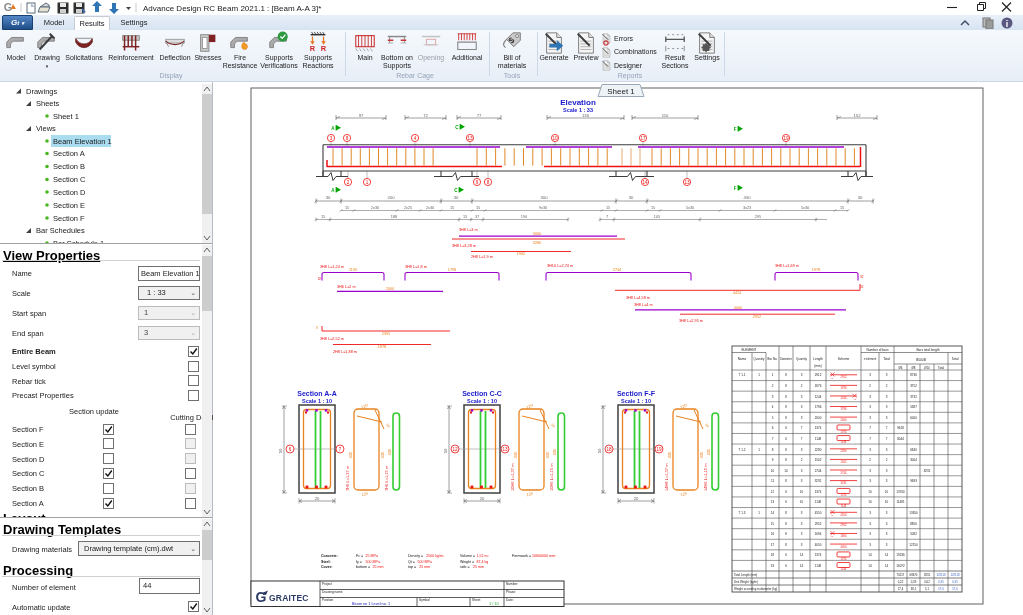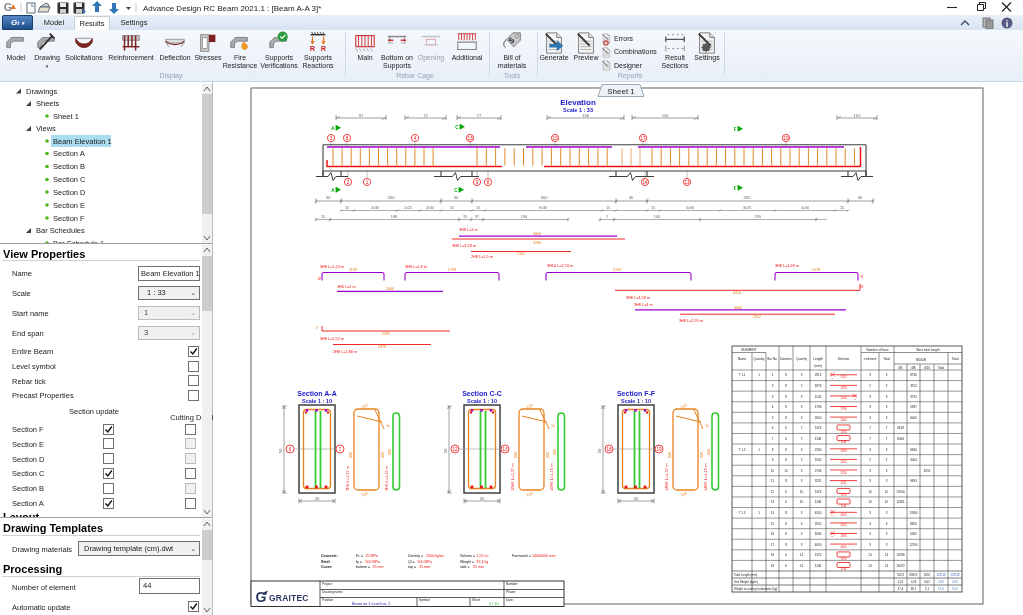--- a/index.html
+++ b/index.html
@@ -8,21 +8,21 @@
 .titlebar{left:0;top:0;width:1023px;height:15px;background:#fff;}
 .tabrow{left:0;top:15px;width:1023px;height:15px;background:linear-gradient(#e9f0f8,#d7e3f2);}
 .ribbon{left:0;top:30px;width:1023px;height:52px;background:linear-gradient(#f5f9fd,#e8eef7);border-bottom:1px solid #ccd6e4;}
 .tab{position:absolute;top:1px;height:14px;line-height:14px;font-size:7.5px;color:#1c1c1c;text-align:center;}
 .tab.active{background:#fff;border:1px solid #c6ccd4;border-bottom:none;border-radius:2px 2px 0 0;}
 .rbtn{position:absolute;top:1px;height:48px;text-align:center;font-size:7px;color:#1c1c1c;line-height:8px;}
 .rbtn .lbl{position:absolute;left:-6px;right:-6px;top:23px;}
 .grplbl{position:absolute;top:42px;font-size:7px;color:#96a3b6;text-align:center;width:120px;margin-left:-60px;}
 .gsep{position:absolute;top:2px;height:44px;width:1px;background:#cdd9e6;}
 .lp{font-size:7.5px;color:#1b1b1b;}
-.lp .hdr{font-weight:bold;font-size:11px;color:#000;}
+.lp .hdr{font-weight:bold;font-size:13px;color:#000;text-decoration:underline;}
 .cb{position:absolute;width:11px;height:11px;border:1px solid #707070;background:#fff;}
 .cb.dis{border-color:#bcbcbc;background:#f0f0f0;}
 .sb{position:absolute;width:10px;background:#f0f0f0;}
 .sbt{position:absolute;width:10px;background:#cdcdcd;}
 .ctl{position:absolute;font-size:7.5px;white-space:nowrap;overflow:hidden;}
 </style></head><body>
 <div class="abs titlebar">
     <svg class="abs" style="left:0;top:0" width="1023" height="15" viewBox="0 0 1023 15">
       <text x="8" y="11" font-size="11" fill="#8a8a8a" text-anchor="middle" font-family="&quot;Liberation Sans&quot;, sans-serif" font-weight="bold">G</text>
       <path d="M 11 9 L 16 9 L 13 4 Z" fill="#e87722"></path>
@@ -233,25 +233,25 @@
     <svg class="abs" style="left:202px;top:152px" width="10" height="8" viewBox="0 0 10 8">
       <path d="M2 2 L5 6 L8 2" stroke="#606060" fill="none"></path>
     </svg>
     <div class="abs" style="left:0;top:161px;width:212px;height:1px;background:#a0a0a0;"></div>
     <div class="abs hdr" style="left:3px;top:166px;">View Properties</div>
     <div class="abs" style="left:2px;top:178px;width:198px;height:1px;background:#d0d0d0;"></div>
     <div class="abs" style="left:12px;top:187px;white-space:nowrap;">Name</div>
     <div class="ctl" style="left:138px;top:184px;width:62px;height:15px;border:1px solid #707070;background:#fff;line-height:13px;padding-left:2px;">Beam Elevation 1</div>
     <div class="abs" style="left:12px;top:207px;white-space:nowrap;">Scale</div>
     <div class="ctl" style="left:138px;top:204px;width:62px;height:14px;border:1px solid #707070;background:#f0f0f0;line-height:12px;padding-left:8px;">1 : 33<span style="position:absolute;right:3px;top:0;color:#555;font-size:7px;">⌄</span></div>
-    <div class="abs" style="left:12px;top:227px;white-space:nowrap;">Start name</div>
+    <div class="abs" style="left:12px;top:227px;white-space:nowrap;">Start span</div>
     <div class="ctl" style="left:138px;top:224px;width:62px;height:14px;border:1px solid #bbb;background:#f0f0f0;line-height:12px;padding-left:5px;color:#444;">1<span style="position:absolute;right:3px;top:0;color:#aaa;font-size:7px;">⌄</span></div>
     <div class="abs" style="left:12px;top:247px;white-space:nowrap;">End span</div>
     <div class="ctl" style="left:138px;top:244px;width:62px;height:14px;border:1px solid #bbb;background:#f0f0f0;line-height:12px;padding-left:5px;color:#444;">3<span style="position:absolute;right:3px;top:0;color:#aaa;font-size:7px;">⌄</span></div>
-    <div class="abs" style="left:12px;top:265px;white-space:nowrap;">Entire Beam</div>
+    <div class="abs" style="left:12px;top:265px;white-space:nowrap;font-weight:bold;">Entire Beam</div>
     <div class="cb" style="left:188px;top:263.5px;"><svg width="9" height="9" viewBox="0 0 9 9">
         <path d="M1.5 4.5 L3.8 7 L7.8 1.5" stroke="#111" stroke-width="1.4" fill="none"></path>
       </svg></div>
     <div class="abs" style="left:12px;top:280px;white-space:nowrap;">Level symbol</div>
     <div class="cb" style="left:188px;top:278.5px;"></div>
     <div class="abs" style="left:12px;top:294.5px;white-space:nowrap;">Rebar tick</div>
     <div class="cb" style="left:188px;top:293.0px;"></div>
     <div class="abs" style="left:12px;top:309px;white-space:nowrap;">Precast Properties</div>
     <div class="cb" style="left:188px;top:307.5px;"></div>
     <div class="abs" style="left:94px;top:325px;margin-left:-40px;width:80px;text-align:center;white-space:nowrap;">Section update</div>

